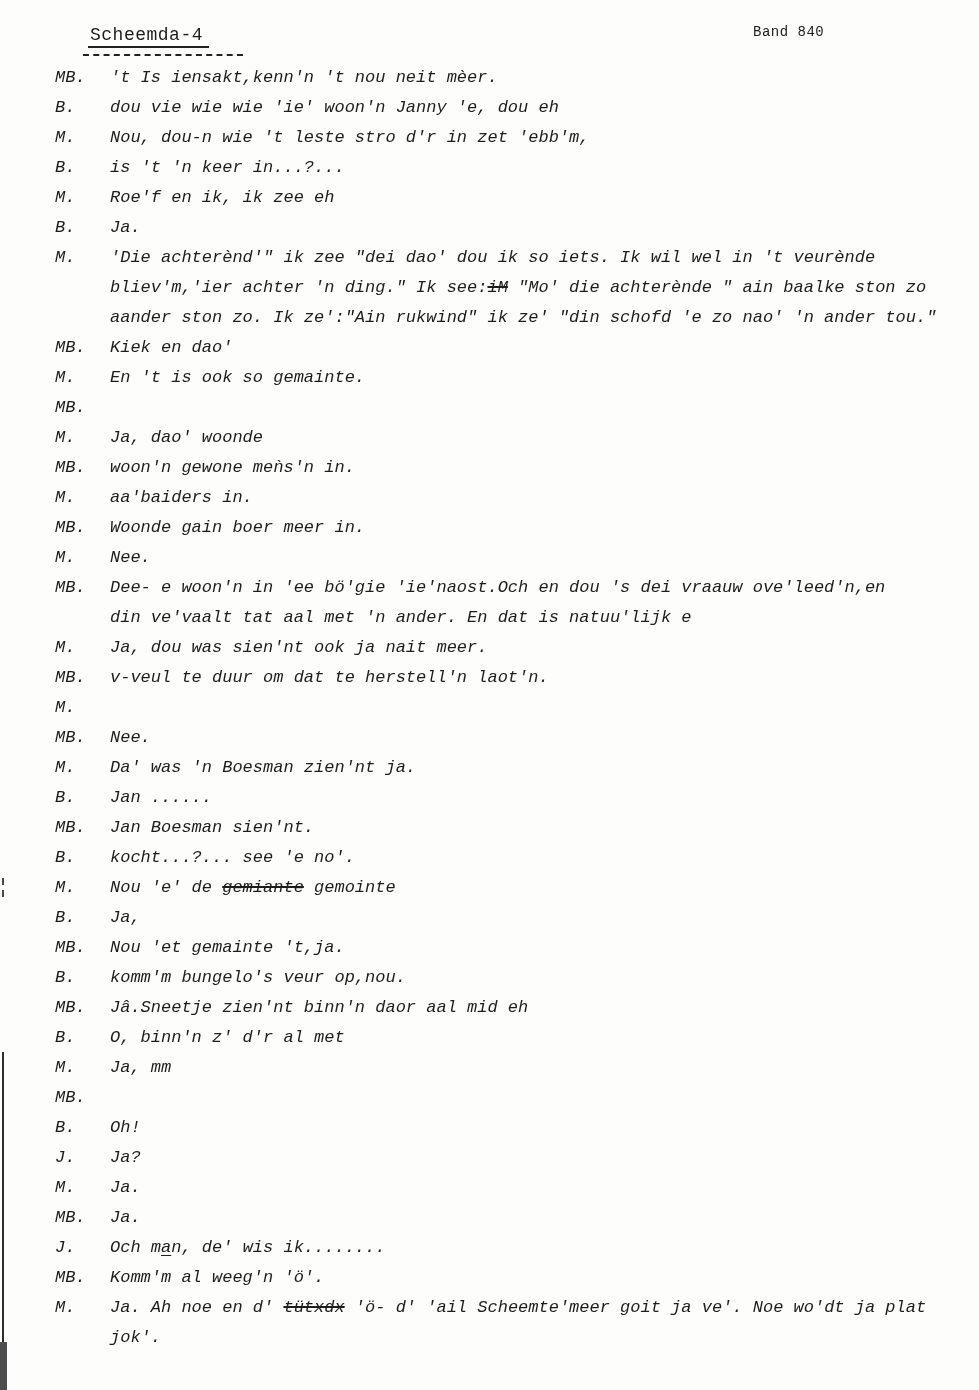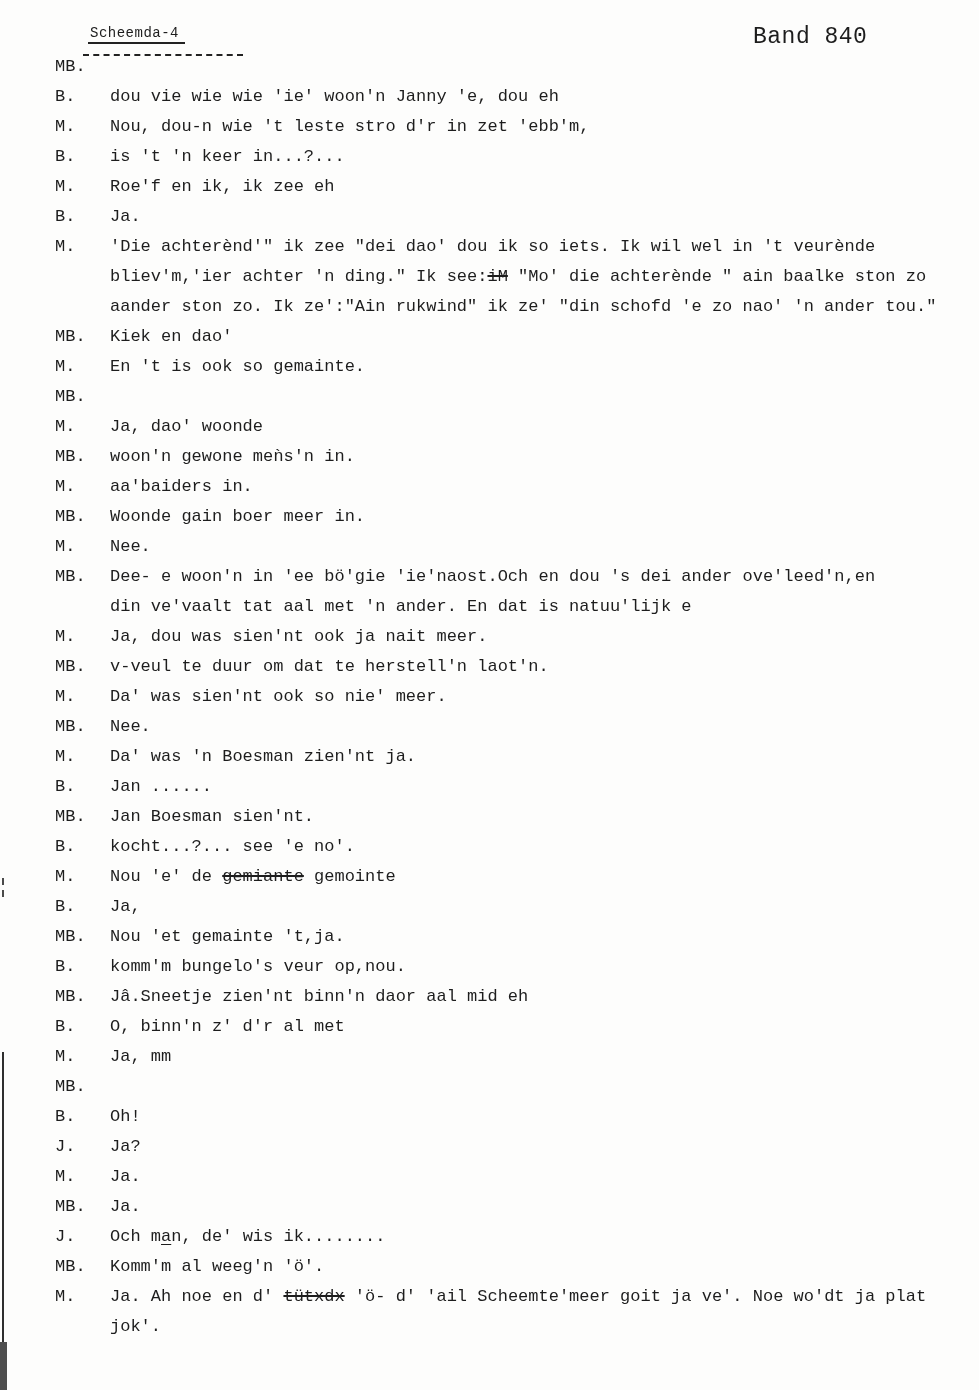--- a/index.html
+++ b/index.html
@@ -7,35 +7,35 @@
     width:979px;height:1390px;
     background:#fdfdfc;
     font-family:"Liberation Mono","DejaVu Sans Mono",monospace;
     color:#1d1d1d;
     position:relative;
     overflow:hidden;
   }
   .page{position:absolute;inset:0;}
   .header-title{
     position:absolute;left:88px;top:25px;
-    font-size:14px;letter-spacing:0.5px;
+    font-size:18px;letter-spacing:0.5px;
     border-bottom:2px solid #222;
     padding:0 6px 1px 2px;
     white-space:pre;
   }
   .title-dashes{
     position:absolute;left:83px;top:54px;width:160px;height:0;
     border-top:2.5px dashed #222;
   }
   .band-label{
     position:absolute;left:753px;top:24px;
-    font-size:23px;letter-spacing:0.5px;white-space:pre;
+    font-size:14px;letter-spacing:0.5px;white-space:pre;
   }
   .transcript{position:absolute;left:0;top:57px;width:979px;}
-  .line{height:30px;display:flex;align-items:flex-start;font-size:17px;}
+  .line{height:30px;display:flex;align-items:flex-end;font-size:17px;font-style:italic;}
   .speaker{flex:0 0 auto;display:inline-block;margin-left:55px;width:55px;white-space:pre;}
   .utterance{white-space:pre;}
   .strike{text-decoration:line-through;text-decoration-thickness:2px;margin-top:48px;}
   .u{text-decoration:underline;text-underline-offset:3px;}
   
   .vline{position:absolute;left:2px;top:1052px;width:2px;height:312px;background:#2e2e2e;}
   .smudge{position:absolute;left:0;top:1342px;width:7px;height:48px;background:#4e4e4e;}
   .tick{position:absolute;left:2px;width:2px;height:7px;background:#4a4a4a;}
   .tick.t1{top:878px;}
   .tick.t2{top:890px;}
@@ -46,20 +46,21 @@
 <div class="page">
 
   <div class="header-title">Scheemda-4</div>
   <div class="title-dashes"></div>
 
   <div class="band-label">Band 840</div>
 
   <div class="transcript">
       <div class="line">
         <span class="speaker">MB.</span>
+        <span class="utterance"><span>'t Is iensakt,kenn'n 't nou neit mèer.</span></span>
       </div>
       <div class="line">
         <span class="speaker">B.</span>
         <span class="utterance"><span>dou vie wie wie 'ie' woon'n Janny 'e, dou eh</span></span>
       </div>
       <div class="line">
         <span class="speaker">M.</span>
         <span class="utterance"><span>Nou, dou-n wie 't leste stro d'r in zet 'ebb'm,</span></span>
       </div>
       <div class="line">
@@ -112,37 +113,36 @@
       <div class="line">
         <span class="speaker">MB.</span>
         <span class="utterance"><span>Woonde gain boer meer in.</span></span>
       </div>
       <div class="line">
         <span class="speaker">M.</span>
         <span class="utterance"><span>Nee.</span></span>
       </div>
       <div class="line">
         <span class="speaker">MB.</span>
-        <span class="utterance"><span>Dee- e woon'n in 'ee bö'gie 'ie'naost.Och en dou 's dei ander ove'leed'n,en</span></span>
+        <span class="utterance"><span>Dee- e woon'n in 'ee bö'gie 'ie'naost.Och en dou 's dei vraauw ove'leed'n,en</span></span>
       </div>
       <div class="line">
         <span class="speaker"></span>
         <span class="utterance"><span>din ve'vaalt tat aal met 'n ander. En dat is natuu'lijk e</span></span>
       </div>
       <div class="line">
         <span class="speaker">M.</span>
         <span class="utterance"><span>Ja, dou was sien'nt ook ja nait meer.</span></span>
       </div>
       <div class="line">
         <span class="speaker">MB.</span>
         <span class="utterance"><span>v-veul te duur om dat te herstell'n laot'n.</span></span>
       </div>
       <div class="line">
         <span class="speaker">M.</span>
-        <span class="utterance"><span>Da' was sien'nt ook so nie' meer.</span></span>
       </div>
       <div class="line">
         <span class="speaker">MB.</span>
         <span class="utterance"><span>Nee.</span></span>
       </div>
       <div class="line">
         <span class="speaker">M.</span>
         <span class="utterance"><span>Da' was 'n Boesman zien'nt ja.</span></span>
       </div>
       <div class="line">

